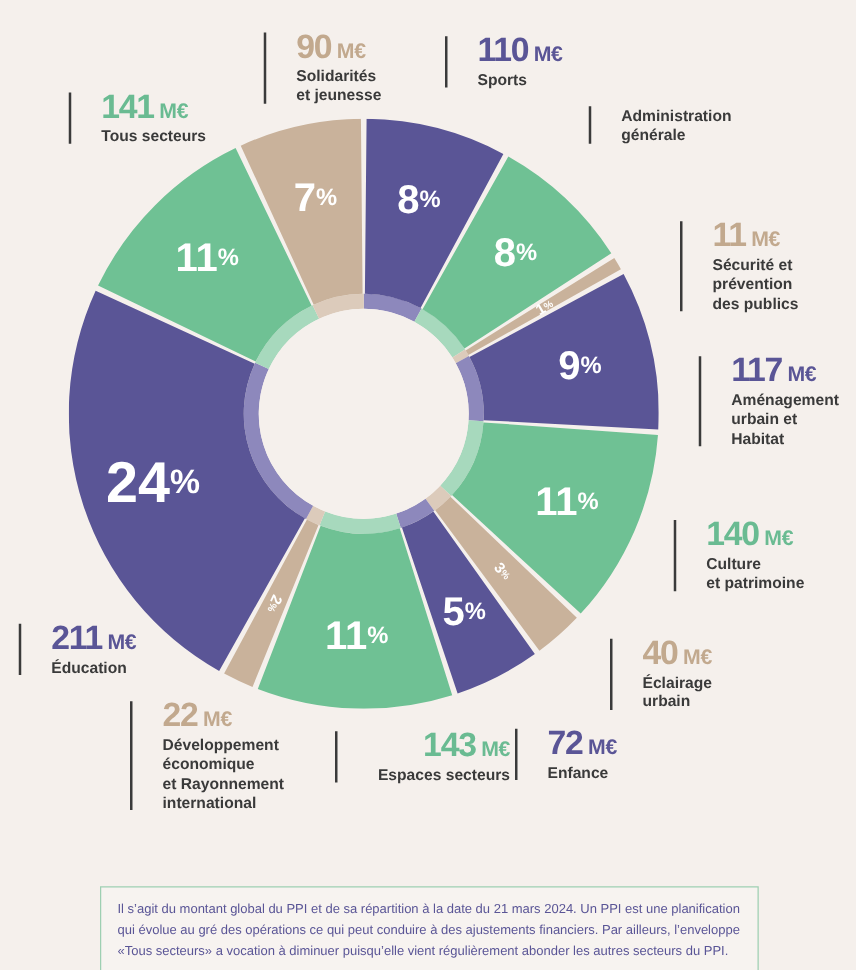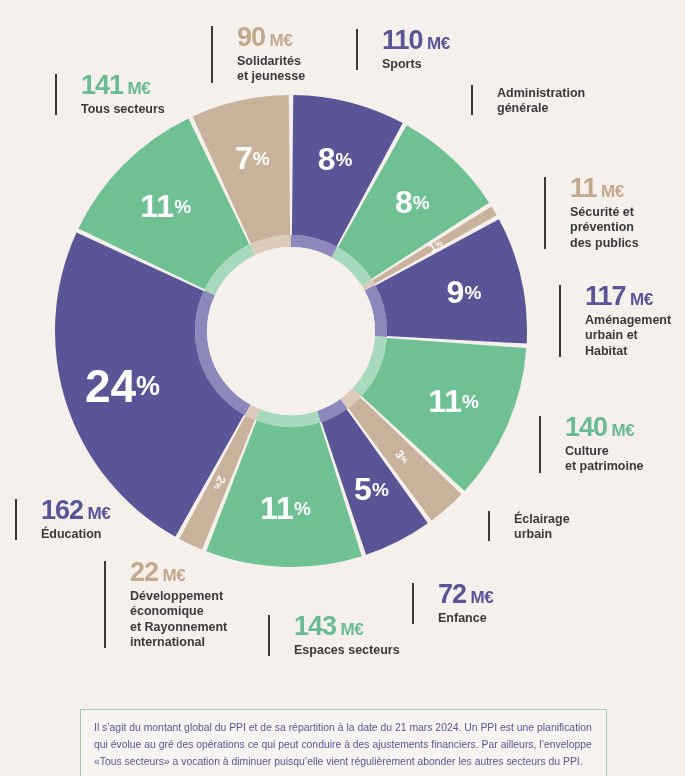--- a/index.html
+++ b/index.html
@@ -172,39 +172,40 @@
         <span class="secname">Aménagement
 urbain et
 Habitat</span>
       </div>
       <div class="callout c-green" style="left: 539px; top: 414px; width: 145px;">
         <span class="amount"><span class="num">140</span><span class="unit"> M€</span></span>
         <span class="secname">Culture
 et patrimoine</span>
       </div>
       <div class="callout c-tan" style="left: 488px; top: 509px; width: 130px;">
+        <span class="amount"><span class="num">40</span><span class="unit"> M€</span></span>
         <span class="secname">Éclairage
 urbain</span>
       </div>
       <div class="callout c-purple" style="left: 15px; top: 497px; width: 130px;">
-        <span class="amount"><span class="num">162</span><span class="unit"> M€</span></span>
+        <span class="amount"><span class="num">211</span><span class="unit"> M€</span></span>
         <span class="secname">Éducation</span>
       </div>
       <div class="callout c-purple" style="left: 412px; top: 581px; width: 110px;">
         <span class="amount"><span class="num">72</span><span class="unit"> M€</span></span>
         <span class="secname">Enfance</span>
       </div>
       <div class="callout c-tan" style="left: 104px; top: 559px; width: 140px;">
         <span class="amount"><span class="num">22</span><span class="unit"> M€</span></span>
         <span class="secname">Développement
 économique
 et Rayonnement
 international</span>
       </div>
-      <div class="callout c-green" style="left: 268px; top: 613px; width: 140px;">
+      <div class="callout c-green" style="left: 268px; top: 583px; width: 140px; text-align: right;">
         <span class="amount"><span class="num">143</span><span class="unit"> M€</span></span>
         <span class="secname">Espaces secteurs</span>
       </div>
     </div>
 
   <div id="footnote">
     <span>Il s’agit du montant global du PPI et de sa répartition à la date du 21 mars 2024. Un PPI est une planification qui évolue au gré des opérations ce qui peut conduire à des ajustements financiers. Par ailleurs, l’enveloppe «Tous secteurs» a vocation à diminuer puisqu’elle vient régulièrement abonder les autres secteurs du PPI.</span>
   </div>
 
 </div>

